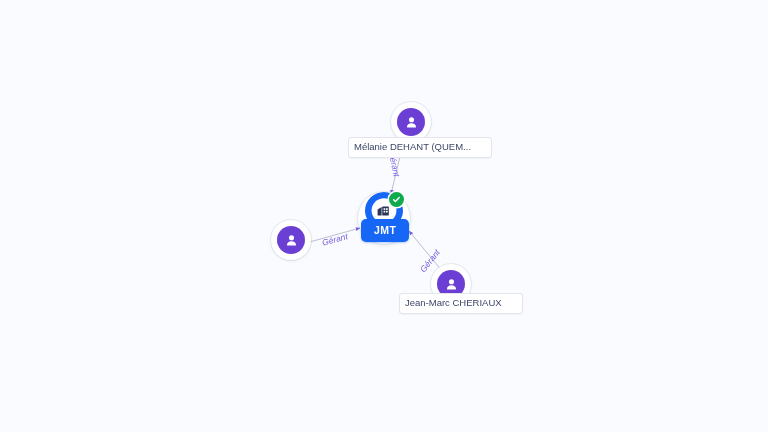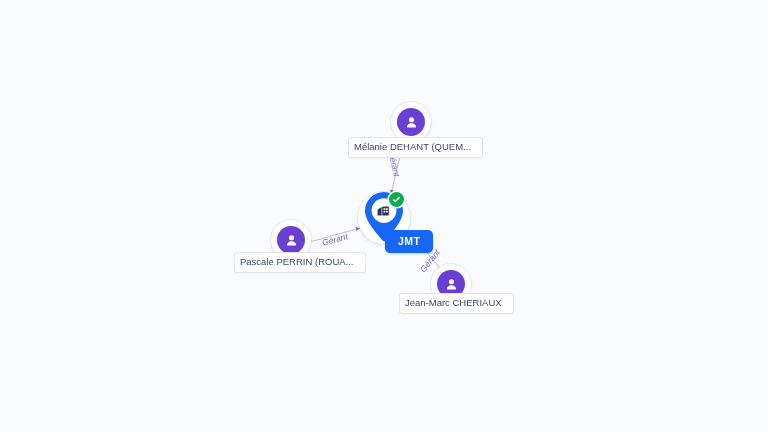--- a/index.html
+++ b/index.html
@@ -95,21 +95,21 @@
 
   
   .node-label {
     position: absolute;
     background: #ffffff;
     border: 1px solid #e2e5ee;
     border-radius: 3px;
     color: #3c4668;
     font-size: 9.5px;
     line-height: 1;
-    padding: 4px 11px 5px 5px;
+    padding: 4px 20px 5px 5px;
     white-space: nowrap;
     box-shadow: 0 1px 1px rgba(70,80,120,0.05);
   }
   #company-badge {
     position: absolute;
     background: #1667f5;
     color: #ffffff;
     border-radius: 5px;
     font-size: 10.5px;
     font-weight: bold;
@@ -167,21 +167,20 @@
 
   <div class="person-node" style="left:271px; top:220px;">
     <div class="person-halo"></div>
     <div class="person-disc">
       <svg width="17" height="17" viewBox="0 0 24 24" fill="#ffffff">
         <circle cx="12" cy="8.2" r="3.6"></circle>
         <path d="M12 13.2c-3.6 0-6.3 2.1-6.3 4.6v1.4h12.6v-1.4c0-2.5-2.7-4.6-6.3-4.6z"></path>
       </svg>
     </div>
   </div>
-  <div class="node-label" style="left:234px; top:252px;">Pascale PERRIN (ROUA...</div>
 
   <div class="person-node" style="left:431px; top:264px;">
     <div class="person-halo"></div>
     <div class="person-disc">
       <svg width="17" height="17" viewBox="0 0 24 24" fill="#ffffff">
         <circle cx="12" cy="8.2" r="3.6"></circle>
         <path d="M12 13.2c-3.6 0-6.3 2.1-6.3 4.6v1.4h12.6v-1.4c0-2.5-2.7-4.6-6.3-4.6z"></path>
       </svg>
     </div>
   </div>
@@ -202,15 +201,15 @@
           <rect x="25.0" y="20.8" width="1.7" height="1.7" fill="#ffffff"></rect>
         </g>
       </svg>
     </div>
     <div class="check-badge">
       <svg width="9" height="9" viewBox="0 0 12 12">
         <path d="M2.2 6.2 L4.6 8.6 L9.6 3.3" stroke="#ffffff" stroke-width="1.9" fill="none" stroke-linecap="round" stroke-linejoin="round"></path>
       </svg>
     </div>
   </div>
-  <div id="company-badge" style="left:361px; top:230px;margin-left:24px;">JMT</div>
+  <div id="company-badge" style="left:361px; top:219px;">JMT</div>
 
 </div>
 
 </body></html>

